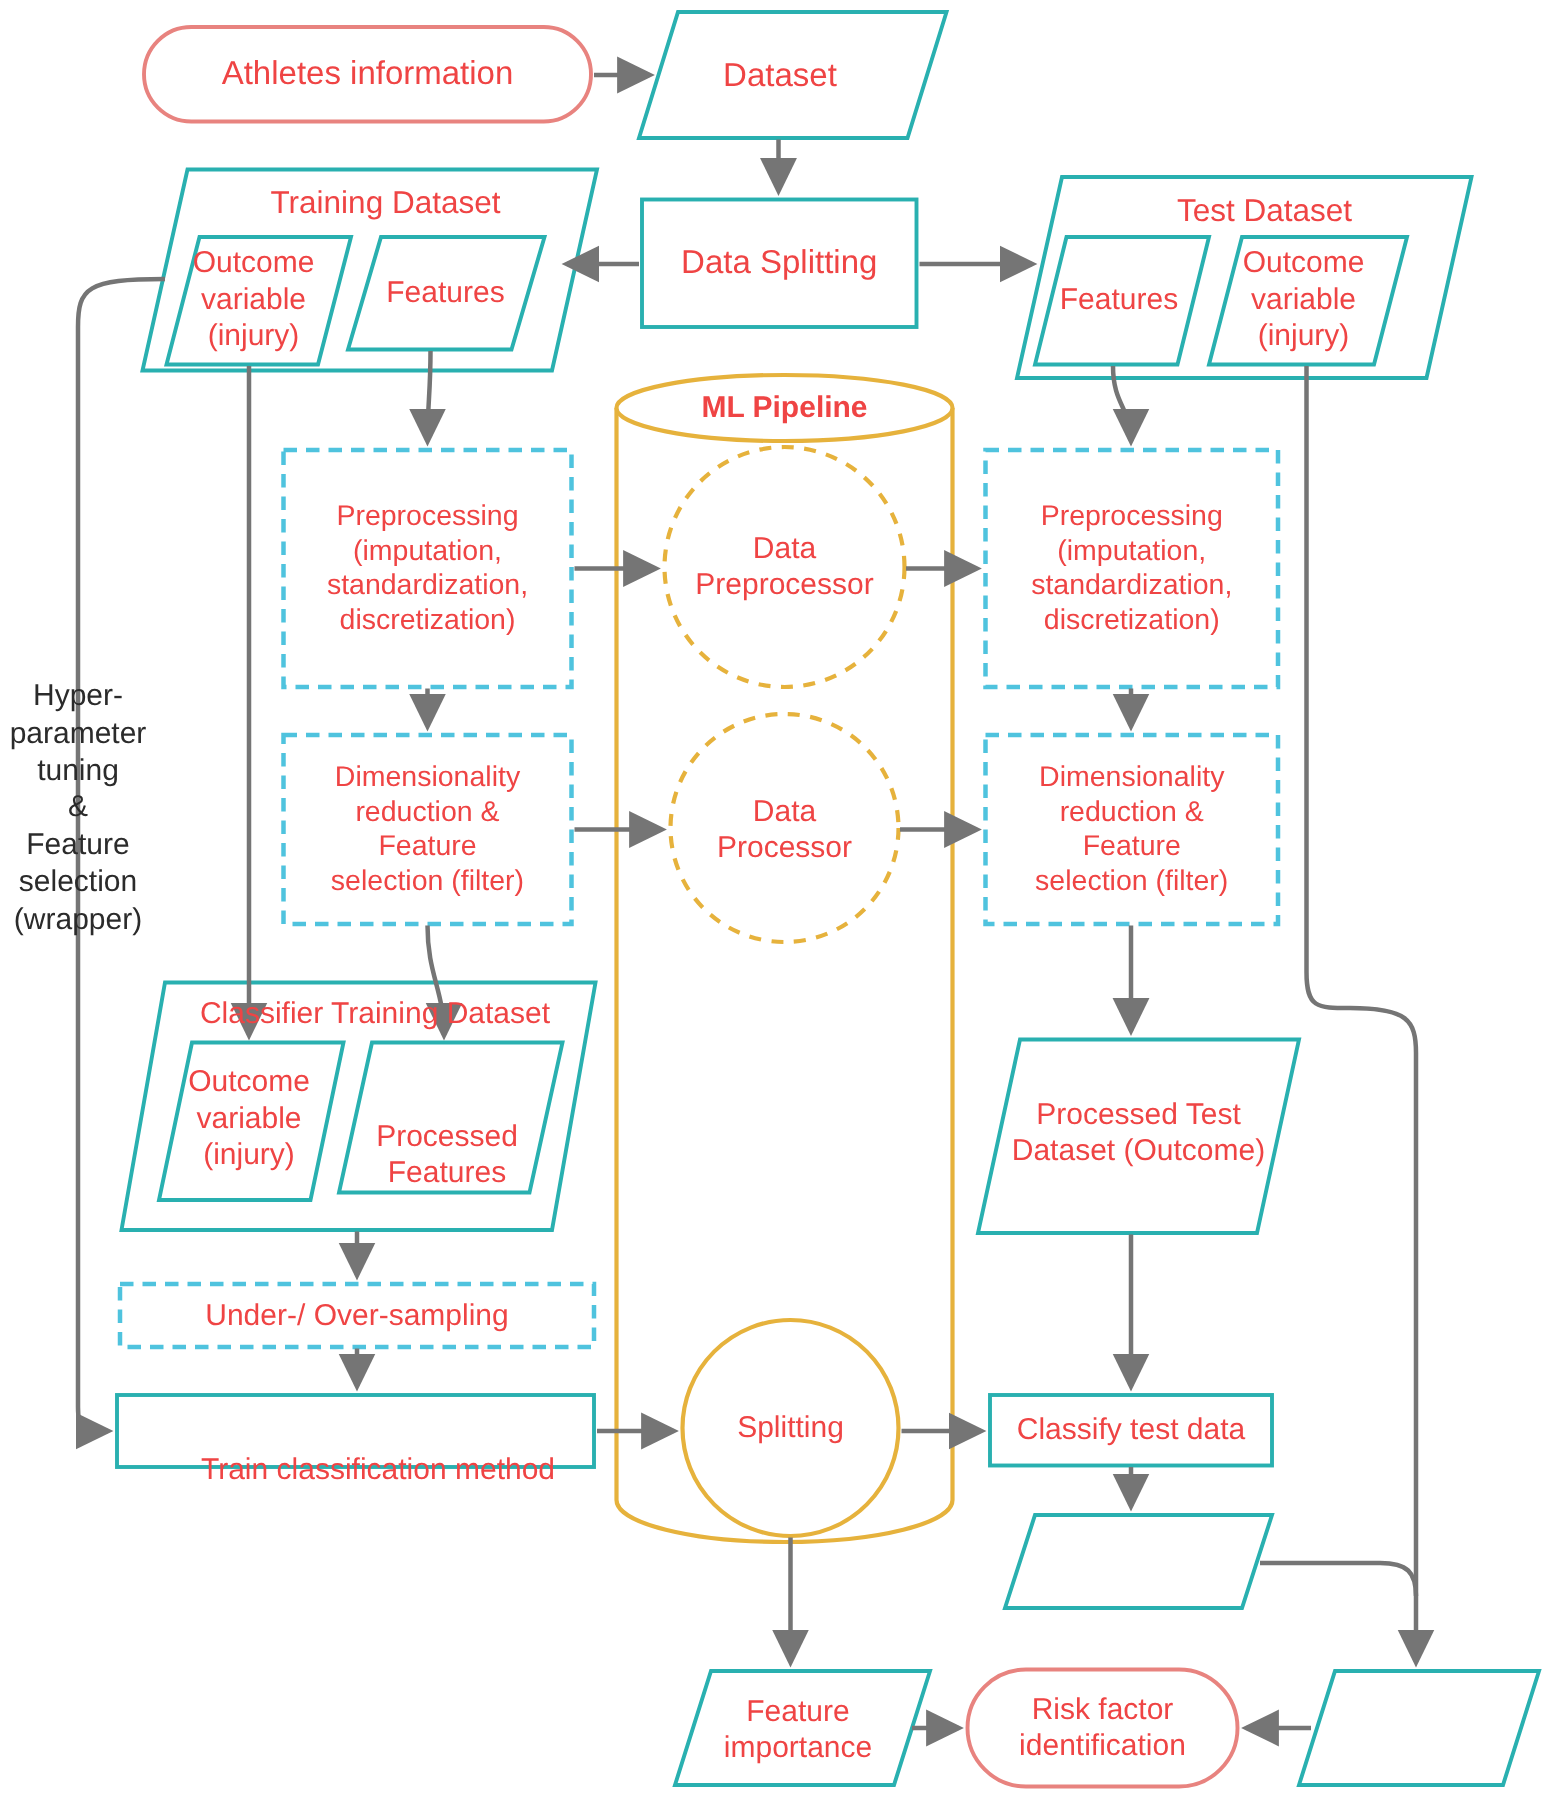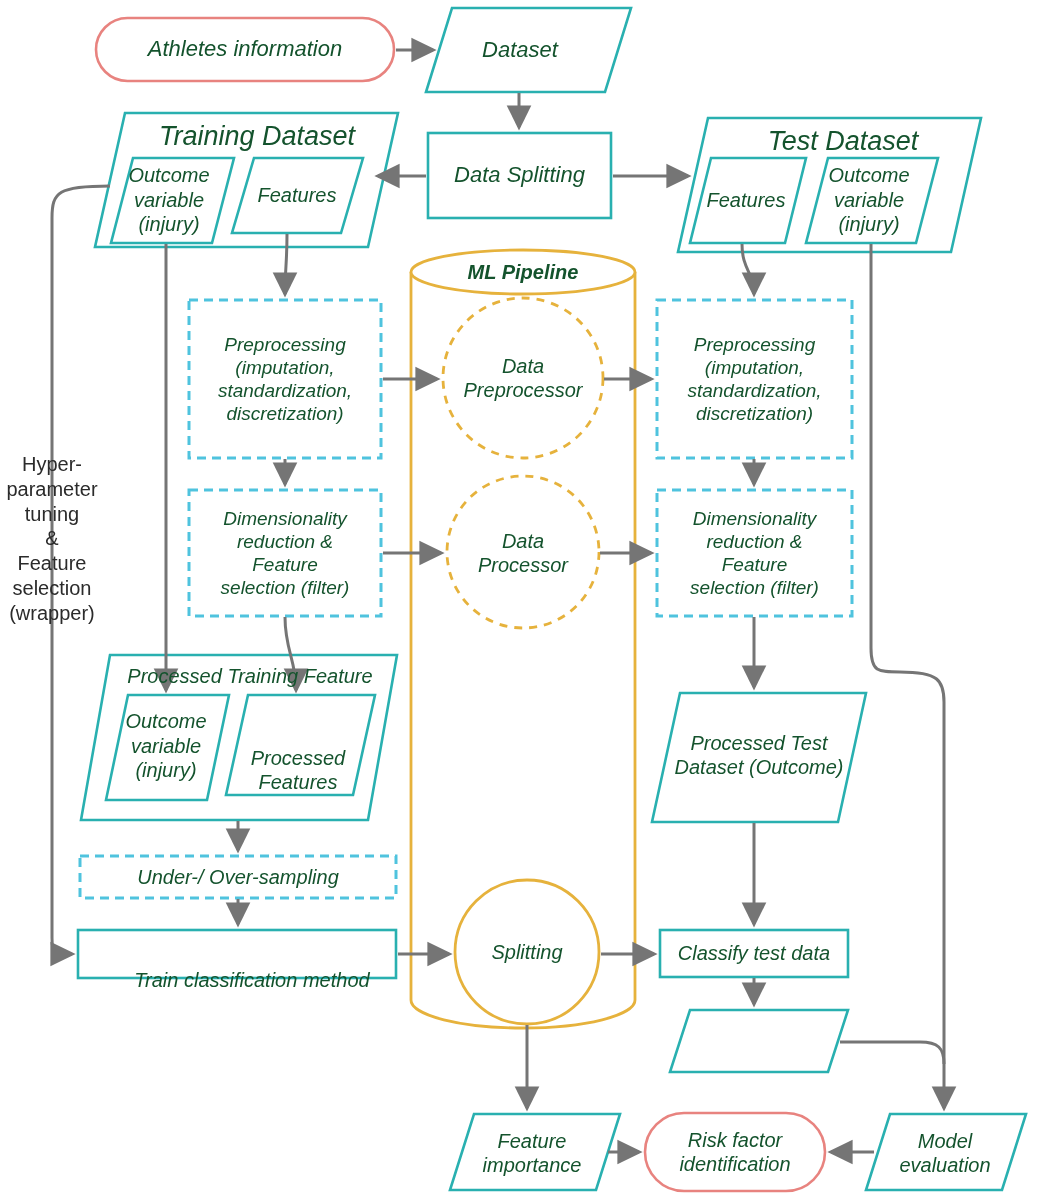--- a/index.html
+++ b/index.html
@@ -11,28 +11,27 @@
     overflow:hidden;
   }
   #svg-layer{position:absolute;left:0;top:0;width:1041px;height:1200px;}
 
   .node-label{
     position:absolute;
     display:flex;
     align-items:center;
     justify-content:center;
     text-align:center;
-    color:#14532d;
+    color:#ef4444;
     line-height:1.22;
     pointer-events:none;
     white-space:pre-line;
-    font-style:italic;
   }
   .fs22{font-size:22px;}
-  .fs21{font-size:27px;}
+  .fs21{font-size:21px;}
   .fs20{font-size:20px;}
   .fs19{font-size:19px;}
   .bold{font-weight:bold;}
   .left-side-label{
     position:absolute;
     text-align:center;
     color:#2b2b2b;
     font-size:20px;
     line-height:1.24;
     white-space:pre-line;
@@ -214,41 +213,39 @@
   <div class="node-label fs20 bold" style="left:423px;top:258px;width:200px;height:28px;">ML Pipeline</div>
 
   <div class="node-label fs20" style="left:443px;top:340px;width:160px;height:76px;">Data
 Preprocessor</div>
 
   <div class="node-label fs20" style="left:447px;top:516px;width:152px;height:74px;">Data
 Processor</div>
 
   <div class="node-label fs20" style="left:457px;top:936px;width:140px;height:32px;">Splitting</div>
 
-  <div class="node-label fs20" style="left:110px;top:660px;width:280px;height:32px;">Processed Training  Feature</div>
+  <div class="node-label fs20" style="left:110px;top:660px;width:280px;height:32px;">Classifier Training  Dataset</div>
 
   <div class="node-label fs20" style="left:104px;top:700px;width:124px;height:92px;">Outcome
 variable
 (injury)</div>
 
   <div class="node-label fs20" style="left:232px;top:734px;width:132px;height:72px;">Processed
 Features</div>
 
   <div class="node-label fs20" style="left:80px;top:856px;width:316px;height:42px;">Under-/ Over-sampling</div>
 
   <div class="node-label fs20" style="left:78px;top:956px;width:254px;height:48px;padding-left:47px;">Train classification method</div>
 
   <div class="node-label fs20" style="left:664px;top:700px;width:190px;height:110px;">Processed Test
 Dataset (Outcome)</div>
 
   <div class="node-label fs20" style="left:660px;top:930px;width:188px;height:47px;">Classify test data</div>
 
 
-  <div class="node-label fs20" style="left:874px;top:1116px;width:142px;height:74px;">Model
-evaluation</div>
 
   <div class="node-label fs20" style="left:456px;top:1116px;width:152px;height:74px;">Feature
 importance</div>
 
   <div class="node-label fs20" style="left:645px;top:1113px;width:180px;height:78px;">Risk factor
 identification</div>
 
   <div class="left-side-label" style="left:2px;top:452px;width:100px;">Hyper-
 parameter
 tuning

